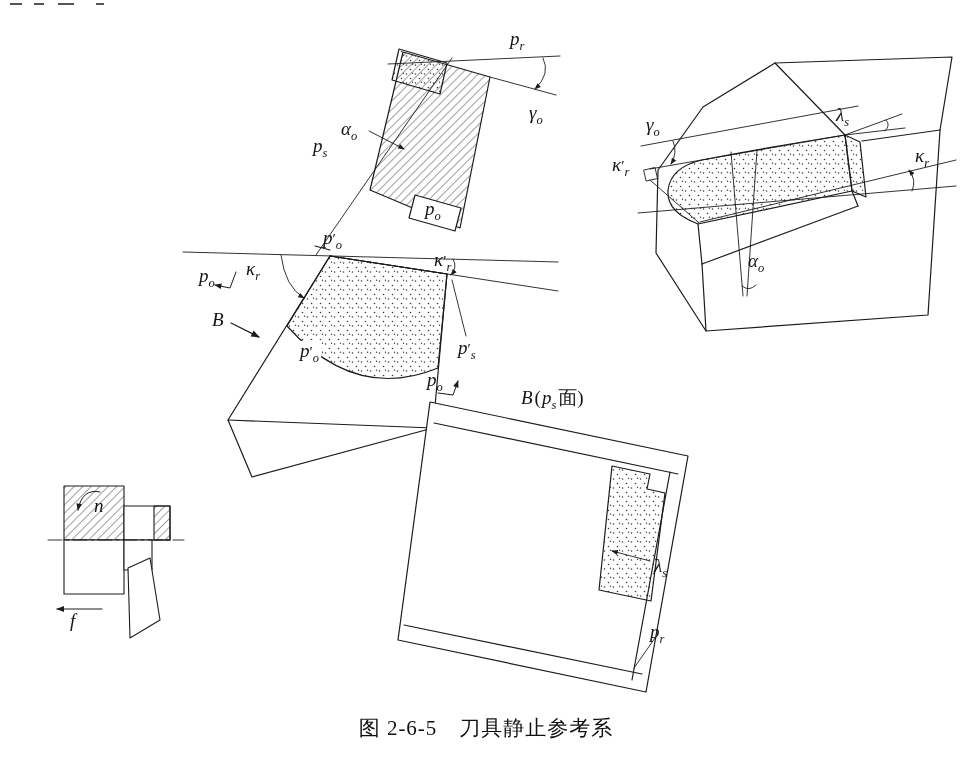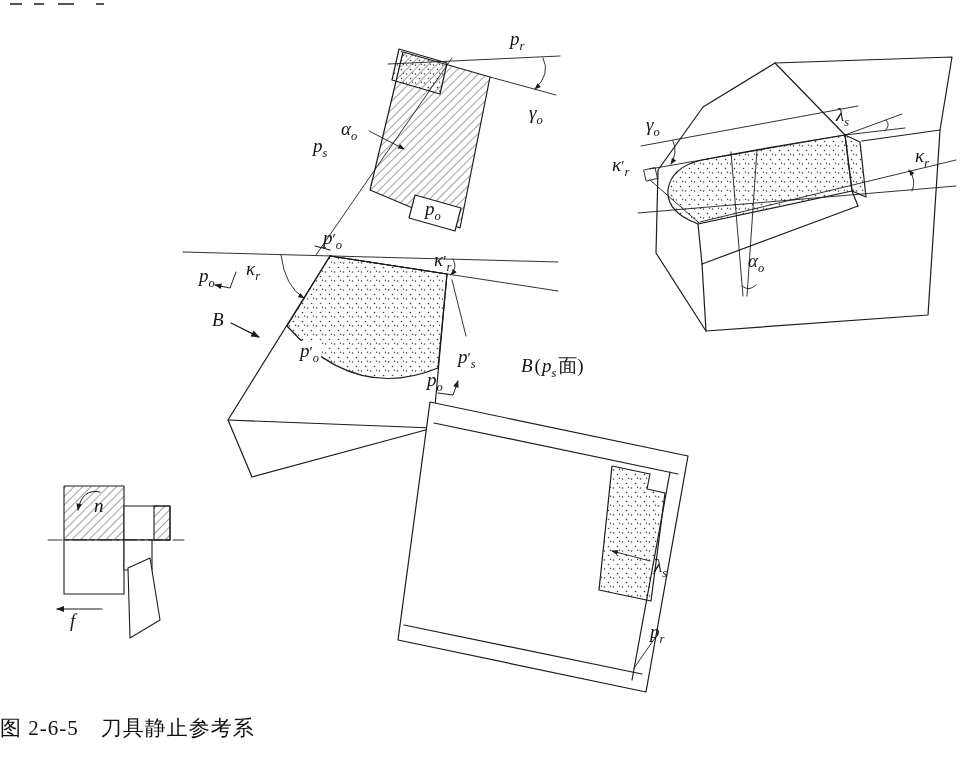--- a/index.html
+++ b/index.html
@@ -16,21 +16,21 @@
     color:#141414;
     white-space:nowrap;
   }
   .lbl sub { font-size:12.5px; line-height:1; font-style:italic; }
   .lbl .prime { font-size:15px; font-style:normal; }
   .lbl .cjk { font-style:normal; margin-left:2px; }
   .lbl .op  { font-style:normal; margin-left:2px; margin-right:1px; }
   .bg { background:#ffffff; padding:0 2px; }
   .caption {
     position:absolute; left:0; top:714px; width:972px;
-    text-align:left; font-size:21px; color:#101010;
+    text-align:center; font-size:21px; color:#101010;
     font-family:"Liberation Serif", serif; letter-spacing:1px; font-style:normal;
   }
 </style>
 </head>
 <body>
 
 <div class="page">
 
   <svg class="art" width="972" height="760" viewBox="0 0 972 760">
     <defs>
@@ -148,35 +148,35 @@
   <div class="lbl" style="left:246px;top:259px"><span>κ</span><span class="prime"></span><sub>r</sub></div>
 
   <div class="lbl" style="left:212px;top:310px"><span>B</span><span class="prime"></span><sub></sub></div>
 
   <div class="lbl bg" style="left:298px;top:341px"><span>p</span><span class="prime">′</span><sub>o</sub></div>
 
   <div class="lbl" style="left:425px;top:199px"><span>p</span><span class="prime"></span><sub>o</sub></div>
 
   <div class="lbl" style="left:434px;top:250px"><span>κ</span><span class="prime">′</span><sub>r</sub></div>
 
-  <div class="lbl" style="left:458px;top:347px"><span>p</span><span class="prime">′</span><sub>s</sub></div>
+  <div class="lbl" style="left:458px;top:338px"><span>p</span><span class="prime">′</span><sub>s</sub></div>
 
   <div class="lbl" style="left:427px;top:370px"><span>p</span><span class="prime"></span><sub>o</sub></div>
 
   <div class="lbl" style="left:646px;top:115px"><span>γ</span><span class="prime"></span><sub>o</sub></div>
 
   <div class="lbl" style="left:836px;top:105px"><span>λ</span><span class="prime"></span><sub>s</sub></div>
 
   <div class="lbl" style="left:612px;top:155px"><span>κ</span><span class="prime">′</span><sub>r</sub></div>
 
   <div class="lbl" style="left:915px;top:146px"><span>κ</span><span class="prime"></span><sub>r</sub></div>
 
   <div class="lbl" style="left:748px;top:251px"><span>α</span><span class="prime"></span><sub>o</sub></div>
 
-  <div class="lbl" style="left:521px;top:356px"><span>B</span><span class="op">(</span><span>p</span><sub>s</sub><span class="cjk">面)</span></div>
+  <div class="lbl" style="left:521px;top:388px"><span>B</span><span class="op">(</span><span>p</span><sub>s</sub><span class="cjk">面)</span></div>
 
   <div class="lbl" style="left:654px;top:556px"><span>λ</span><span class="prime"></span><sub>s</sub></div>
 
   <div class="lbl" style="left:650px;top:622px"><span>p</span><span class="prime"></span><sub>r</sub></div>
 
   <div class="lbl" style="left:94px;top:496px"><span>n</span><span class="prime"></span><sub></sub></div>
 
   <div class="lbl" style="left:70px;top:611px"><span>f</span><span class="prime"></span><sub></sub></div>
 
   <div class="caption">图 2-6-5　刀具静止参考系</div>

